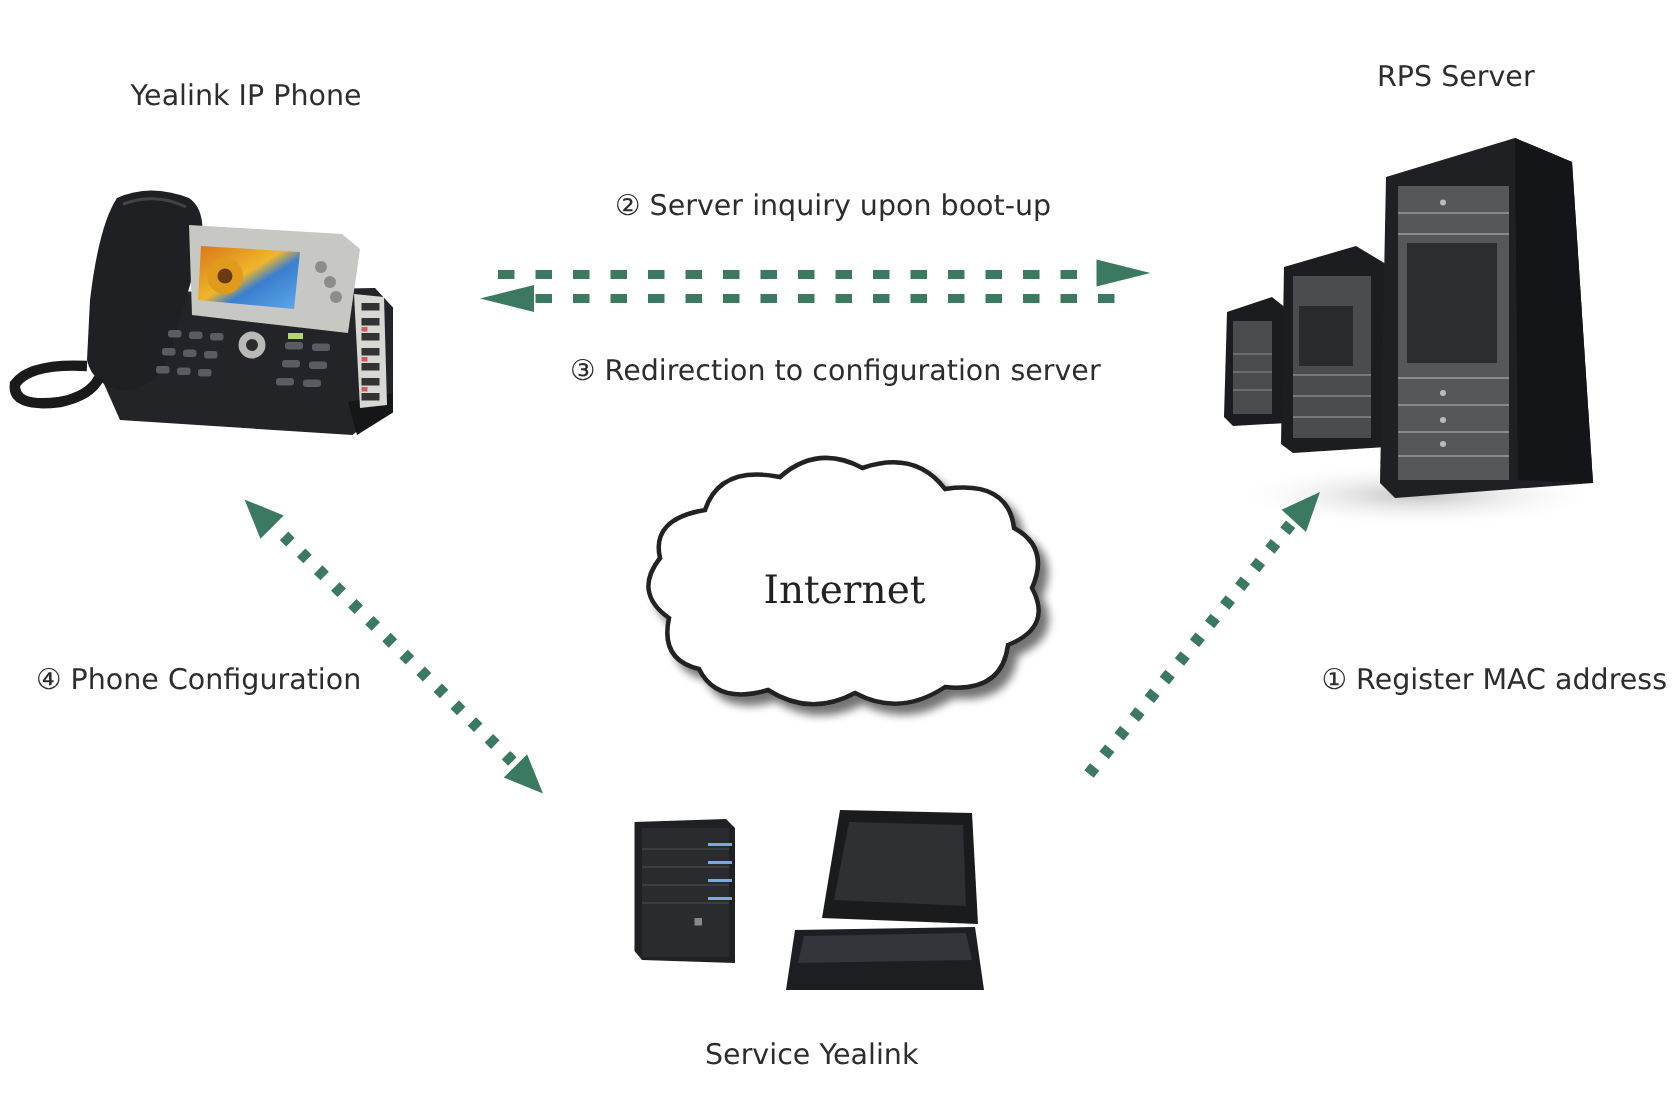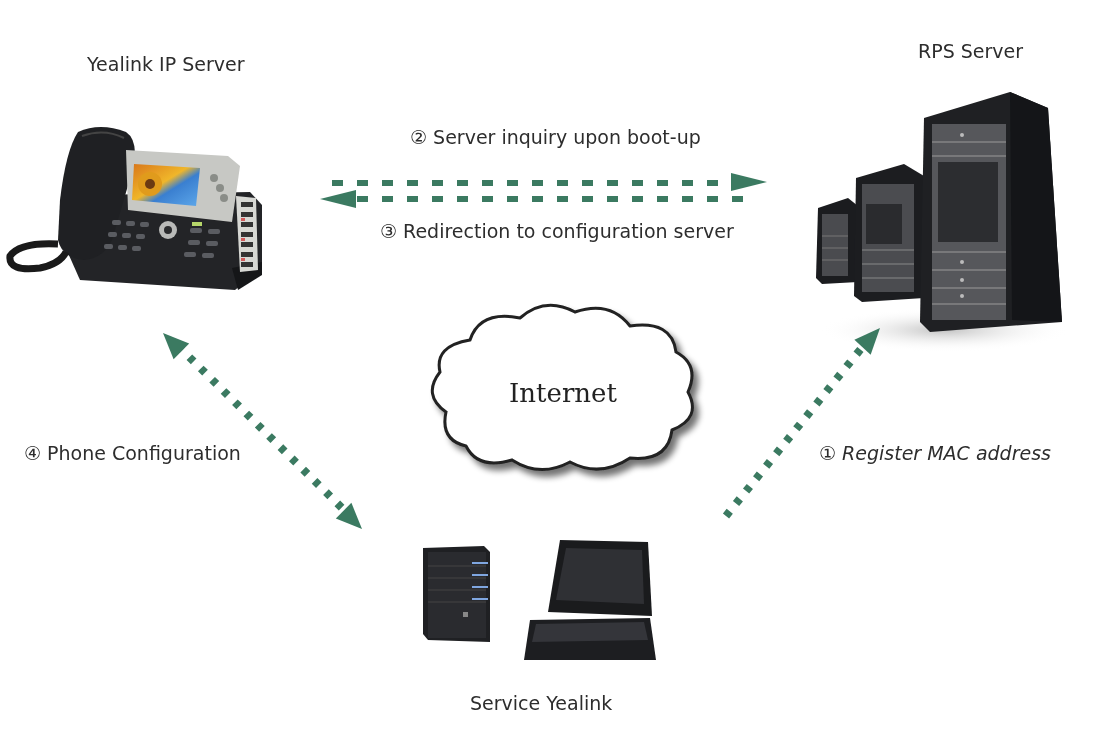--- a/index.html
+++ b/index.html
@@ -5,28 +5,28 @@
     html, body { margin: 0; padding: 0; background: #ffffff; }
     body { width: 1115px; height: 731px; position: relative; overflow: hidden;
            font-family: "DejaVu Sans", sans-serif; color: #2b2b2b; }
     .lbl { position: absolute; font-size: 19px; white-space: nowrap; color: #2d2d2d; }
     svg { position: absolute; left: 0; top: 0; overflow: visible; }
     .cloud-text { font-family: "DejaVu Serif", serif; font-size: 26px; fill: #222; }
   </style>
 </head>
 <body>
 
-<div class="lbl" style="left:87px; top:53px;">Yealink IP Server</div>
+<div class="lbl" style="left:87px; top:53px;">Yealink IP Phone</div>
 <div class="lbl" style="left:918px; top:40px;">RPS Server</div>
 <div class="lbl" style="left:470px; top:692px;">Service Yealink</div>
 
 <div class="lbl" style="left:410px; top:126px;">② Server inquiry upon boot-up</div>
-<div class="lbl" style="left:380px; top:220px;text-align:right;">③ Redirection to configuration server</div>
+<div class="lbl" style="left:380px; top:236px;text-align:right;">③ Redirection to configuration server</div>
 <div class="lbl" style="left:24px; top:442px;">④ Phone Configuration</div>
-<div class="lbl" style="left:819px; top:442px;font-style:italic;">① Register MAC address</div>
+<div class="lbl" style="left:881px; top:442px;">① Register MAC address</div>
 
 <svg width="1115" height="731">
   <defs>
     <linearGradient id="bodyG" x1="0" x2="1">
       <stop offset="0" stop-color="#2a2b2e"></stop>
         <stop offset="0.5" stop-color="#3a3b3f"></stop>
         <stop offset="1" stop-color="#1a1b1d"></stop>
     </linearGradient>
     <linearGradient id="screenG" x1="0" x2="1" y1="0" y2="1">
       <stop offset="0" stop-color="#d8761a"></stop>

